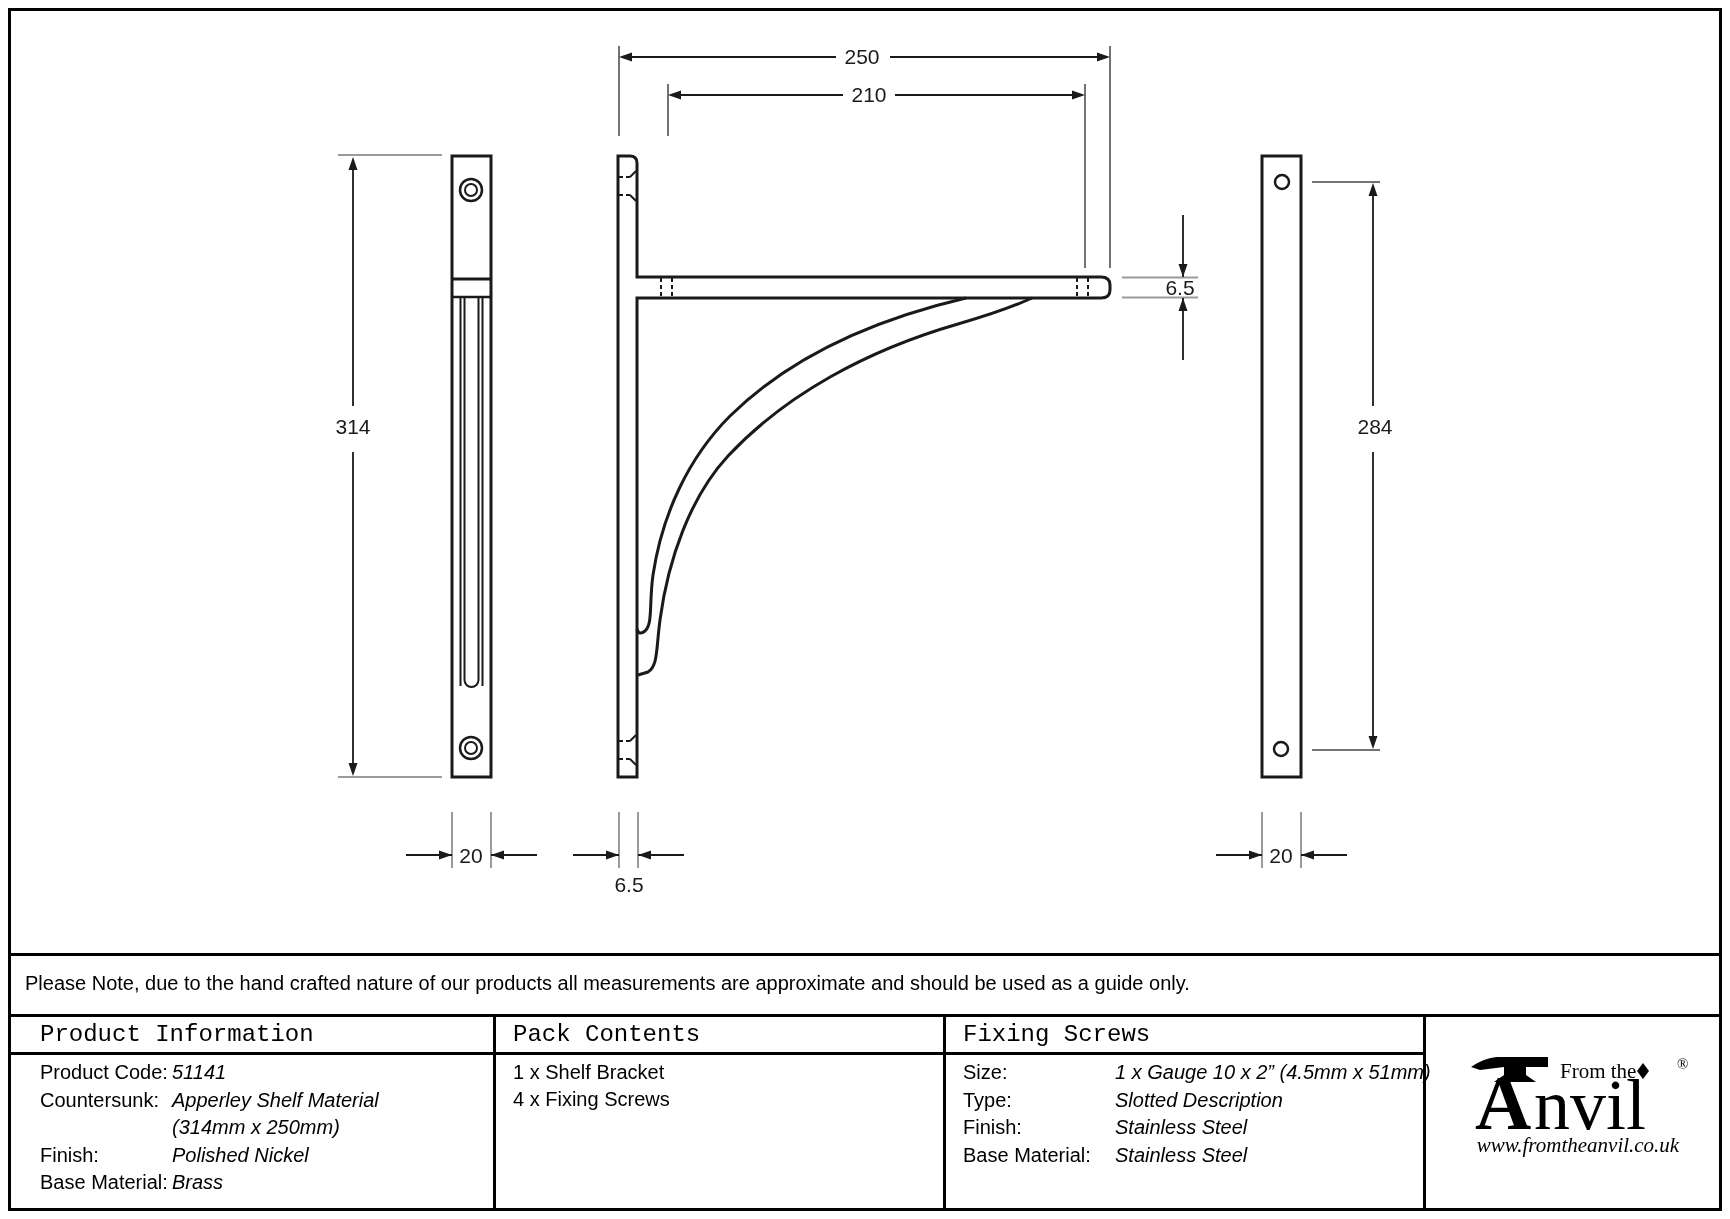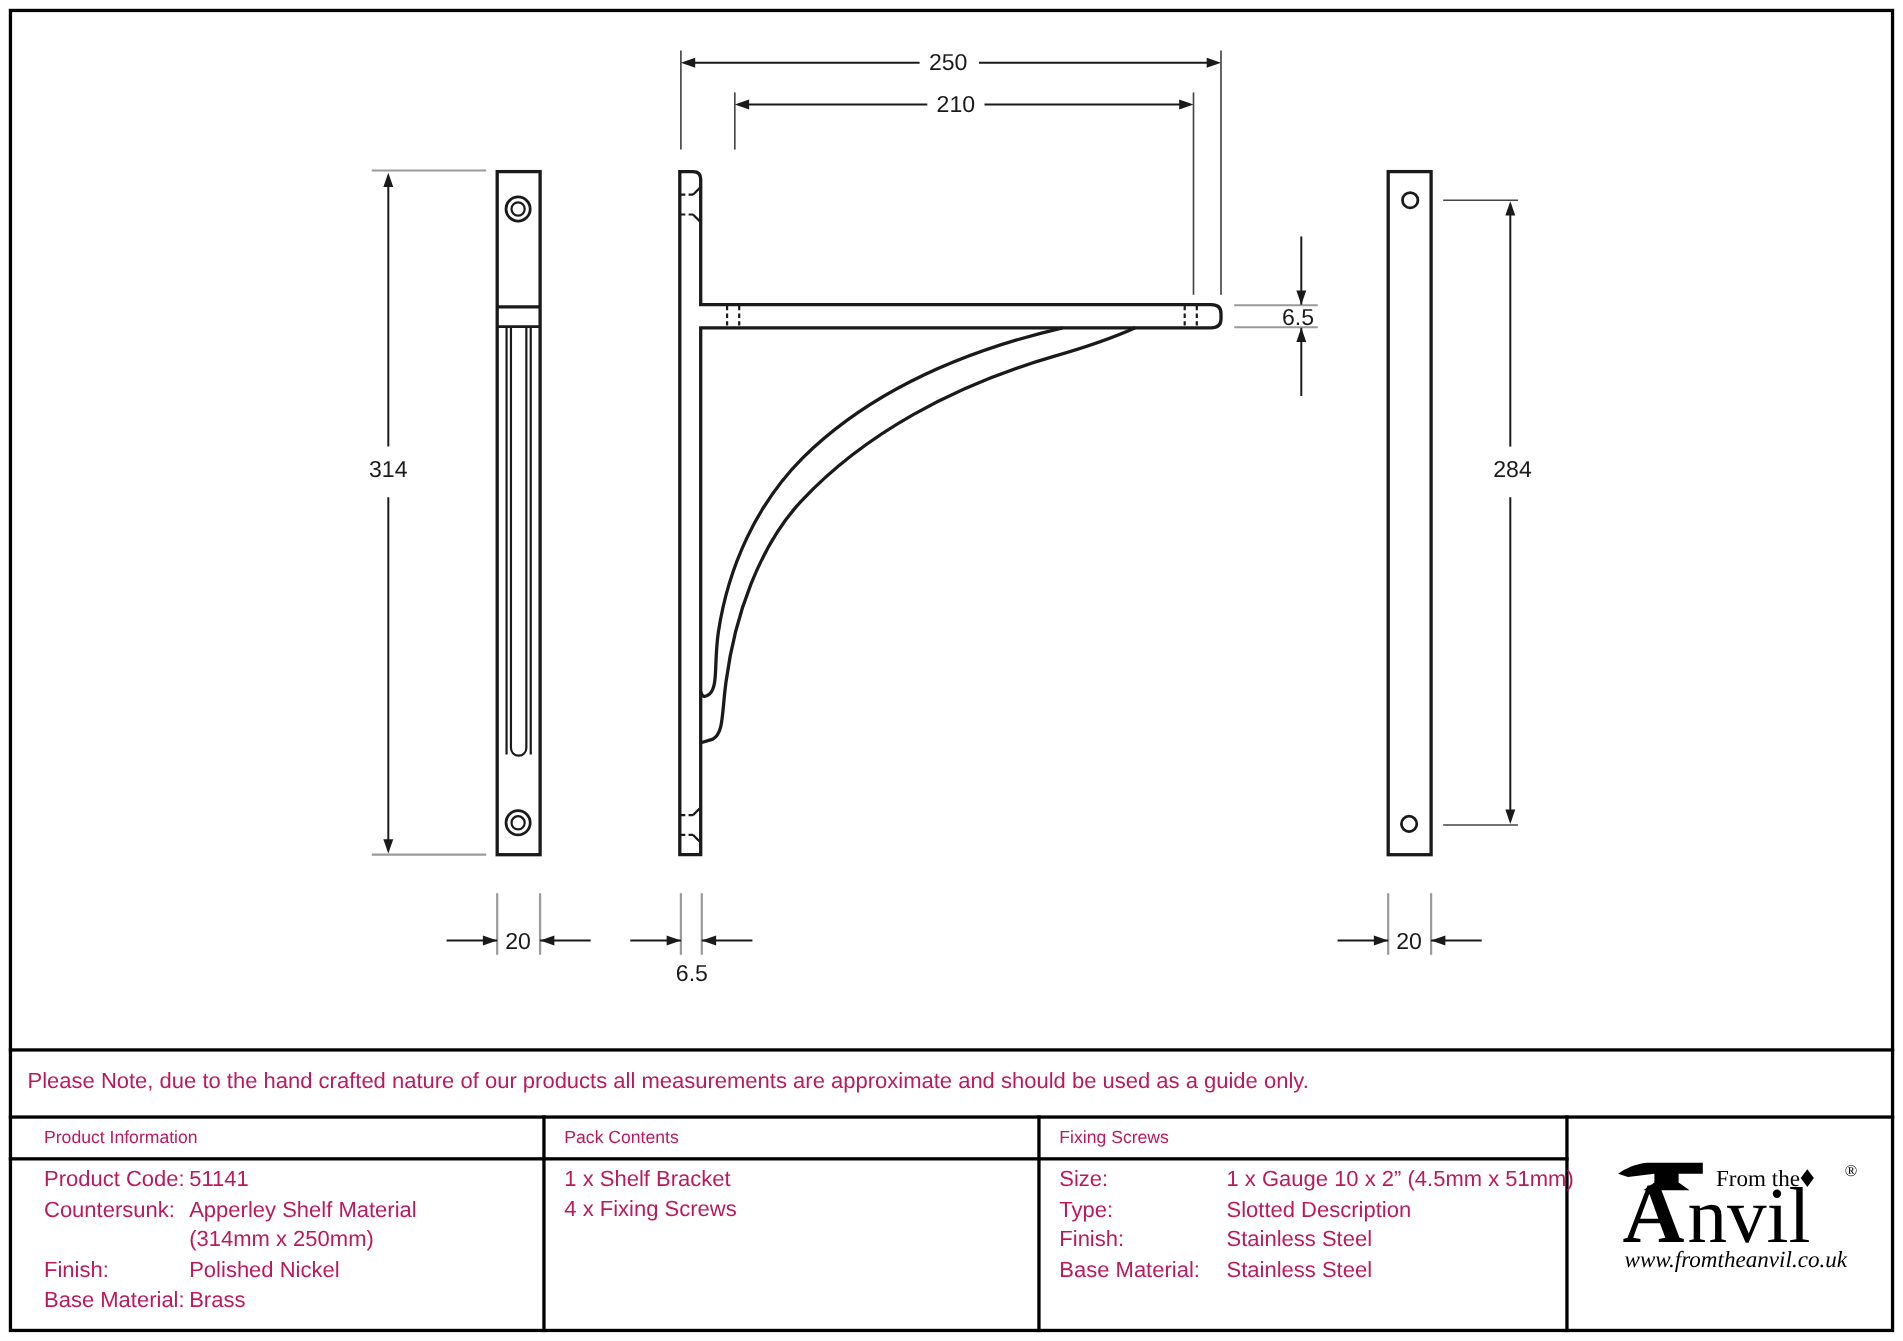--- a/index.html
+++ b/index.html
@@ -1,30 +1,30 @@
 <!DOCTYPE html>
 <html><head>
 <meta charset="utf-8">
 <style>
   html,body{margin:0;padding:0;background:#e8e8e8;}
   .sheet{
     position:relative;width:1730px;height:1219px;background:#ffffff;
-    font-family:"Liberation Sans",sans-serif;color:#be185d;overflow:hidden;
+    font-family:"Liberation Sans",sans-serif;color:#000000;overflow:hidden;
     margin:0 auto;
   }
   .outer-border{position:absolute;left:8px;top:8px;width:1708px;height:1197px;border:3px solid #000;}
   .hline,.vline{position:absolute;background:#000;}
   .note-row{position:absolute;left:11px;top:956px;width:1708px;height:55px;
     display:flex;align-items:center;padding-left:14px;font-size:20px;}
-  .th{position:absolute;top:1021px;font-size:16px;line-height:28px;}
+  .th{position:absolute;top:1021px;font-size:24px;line-height:28px;font-family:Liberation Mono, monospace;}
   .kv{position:absolute;font-size:20px;}
   .kv .row{display:flex;height:27.5px;align-items:center;}
   .kv .lbl{flex:0 0 132px;}
   .kv3 .lbl{flex:0 0 152px;}
-  .kv .val{white-space:nowrap;}
+  .kv .val{white-space:nowrap;font-style:italic;}
   .list{position:absolute;font-size:20px;text-align:right;}
   .list .item{height:27px;display:flex;align-items:center;}
   svg text{font-family:"Liberation Sans",sans-serif;}
   .logo-svg text{font-family:"Liberation Serif",serif;}
 </style>
 </head>
 <body>
 
 <div class="sheet">
 

